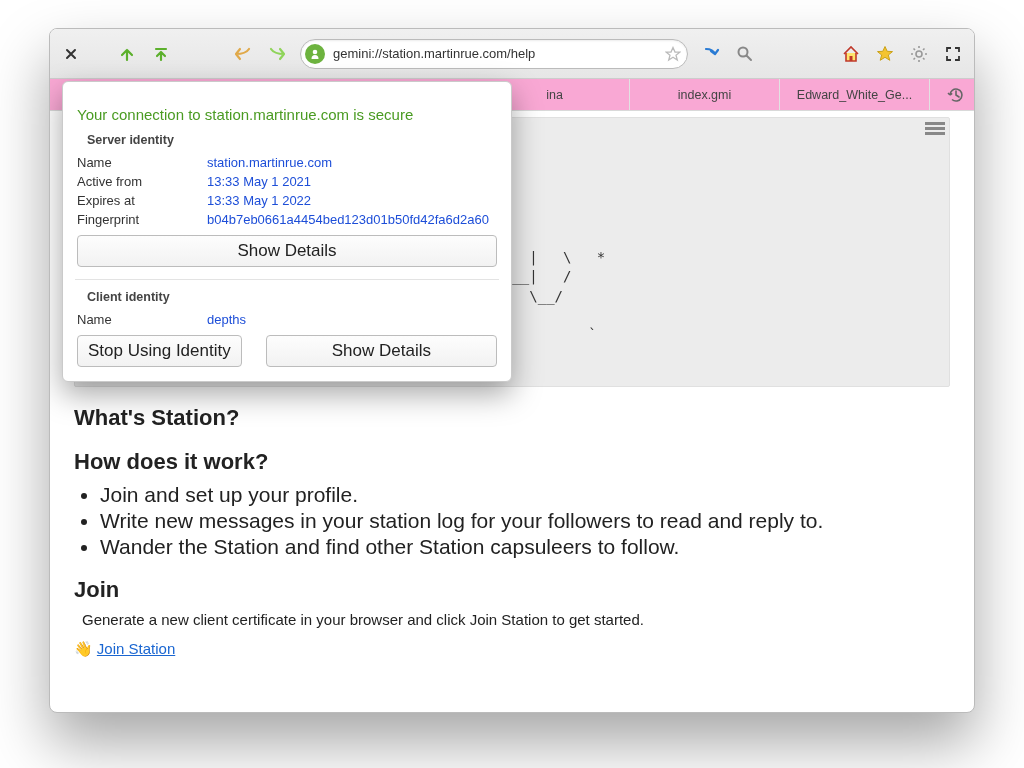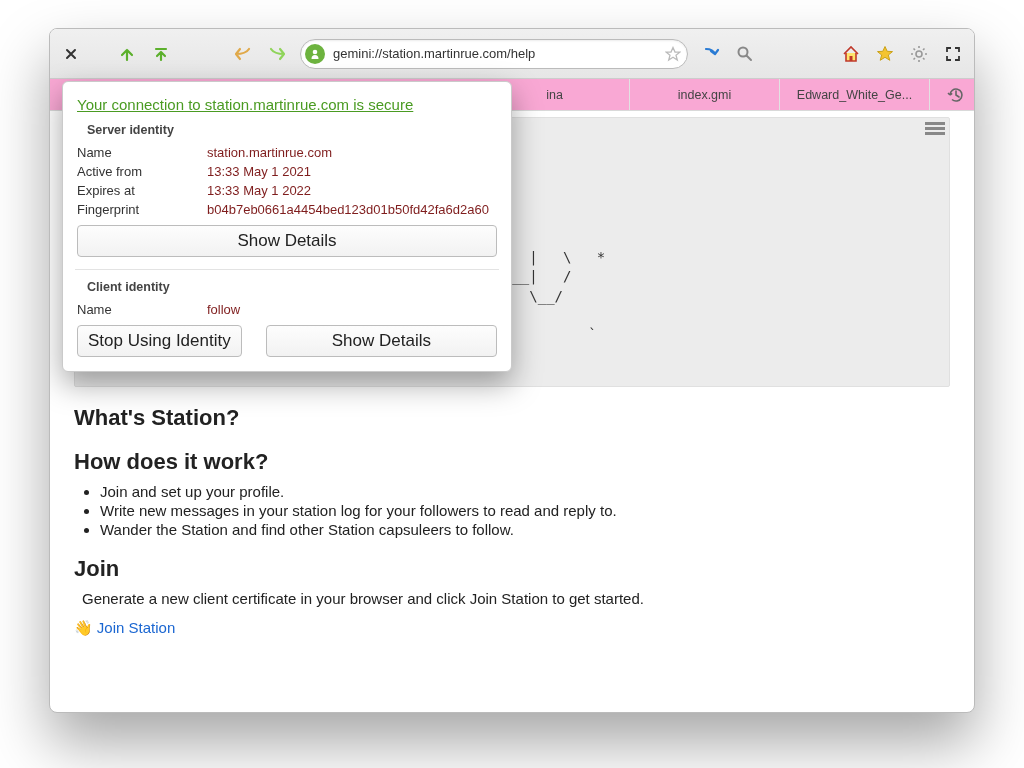--- a/index.html
+++ b/index.html
@@ -69,38 +69,38 @@
   .feed-icon {
     position:absolute; top:4px; right:4px; width:20px; height:16px;
     display:flex; flex-direction:column; gap:2px;
   }
   .feed-icon div { height:3px; background:#888; }
   h2.section {
     font-size:22px; font-weight:700; color:#222; margin:18px 0 8px 0;
   }
   .body-text { font-size:15px; color:#222; margin:4px 0 4px 8px; }
   ul.bullets { margin:8px 0 0 8px; padding-left:18px; }
-  ul.bullets li { font-size:15px; color:#222; margin:2px 0; }
-  .link { color:#1a66d1; cursor:pointer; }
+  ul.bullets li { font-size:21px; color:#222; margin:2px 0; }
+  .link { color:#1a66d1; text-decoration:underline; cursor:pointer; }
   .emoji { filter:none; }
   .join-line { margin-top:12px; font-size:15px; }
 
   
   .popover {
     position:absolute; left:12px; top:52px; width:450px;
     background:#fff; border:1px solid #cacaca; border-radius:6px;
     box-shadow: 0 12px 30px rgba(0,0,0,.35);
     padding: 12px 14px 14px 14px;
     z-index: 50;
   }
-  .pop-title { color:#4a9b22; font-size:15px; margin:2px 0 10px 0;text-decoration:underline; }
+  .pop-title { color:#4a9b22; font-size:15px; margin:12px 0 10px 0; }
   .sec-label { font-size:12.5px; font-weight:bold; color:#444; margin:6px 0 8px 10px; }
   .kv { display:flex; font-size:13px; color:#333; margin:4px 0; }
   .kv .k { width:130px; color:#333; }
-  .kv .v { flex:1; color:#7f1d1d; word-break:break-all; }
+  .kv .v { flex:1; color:#1d4ed8; word-break:break-all; }
   .pop-btn {
     display:block; font-size:17px; color:#222;
     background:linear-gradient(#fdfdfd,#f2f2f2);
     border:1px solid #bcbcbc; border-radius:4px; padding:5px 10px;
     cursor:pointer; text-align:center;
   }
   .pop-btn.full { width:100%; }
   .divider { height:1px; background:#e3e3e3; margin:12px -2px 10px -2px; }
   .pop-row { display:flex; gap:24px; margin-top:8px; }
   .pop-row .pop-btn { flex:0 0 auto; }
@@ -270,21 +270,21 @@
         <div class="k">Fingerprint</div>
         <div class="v">b04b7eb0661a4454bed123d01b50fd42fa6d2a60</div>
       </div>
     <button class="pop-btn full" style="margin-top:8px">Show Details</button>
 
     <div class="divider"></div>
 
     <div class="sec-label">Client identity</div>
     <div class="kv">
         <div class="k">Name</div>
-        <div class="v">follow</div>
+        <div class="v">depths</div>
       </div>
     <div class="pop-row">
       <button class="pop-btn">Stop Using Identity</button>
       <button class="pop-btn grow">Show Details</button>
     </div>
   </div>
 
 </div>
 
 </body></html>

